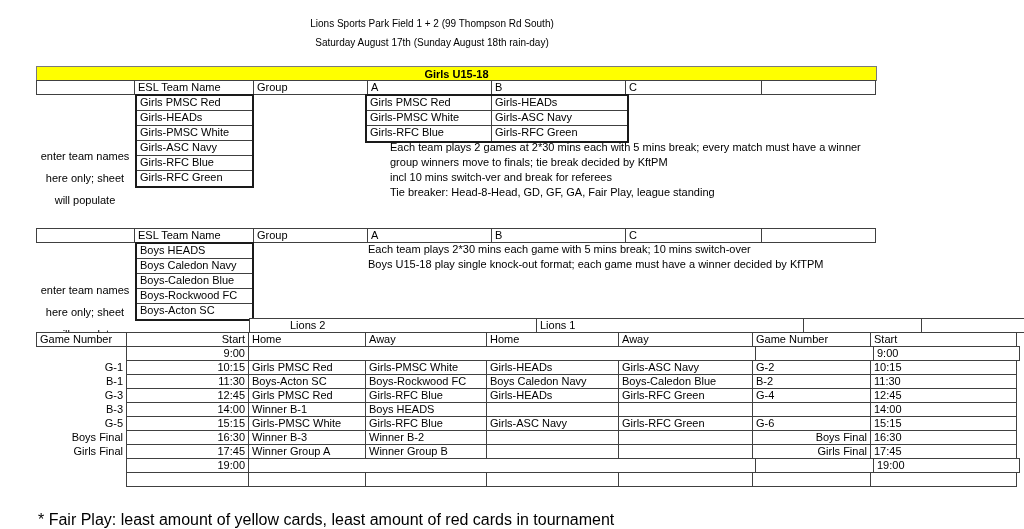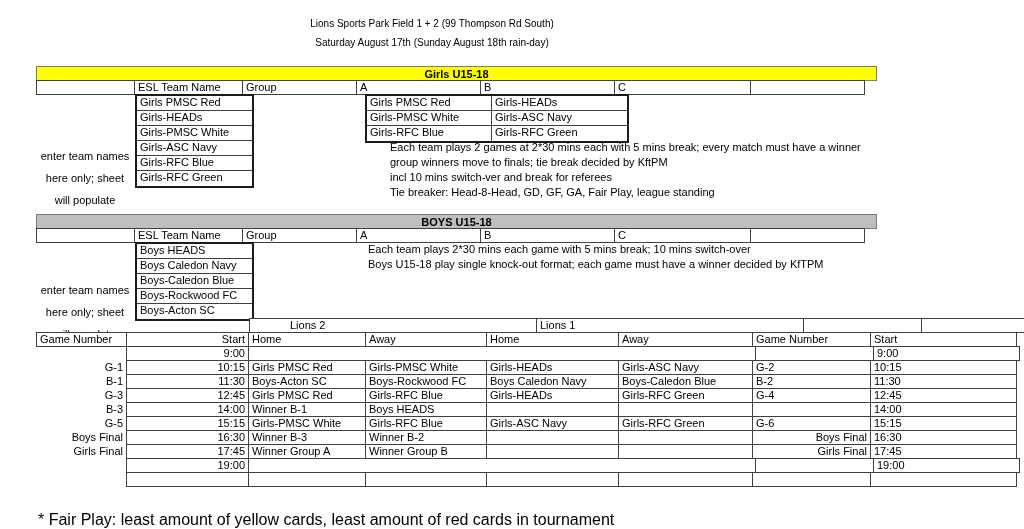--- a/index.html
+++ b/index.html
@@ -13,21 +13,21 @@
   .bg-o{background:var(--orange);}
   .bg-g{background:var(--gray);}
   .row{display:flex;}
   .stack > .row + .row{margin-top:-1px;}
   .cell{box-sizing:border-box;height:15px;line-height:13px;padding:0 3px;
         border:1px solid #404040;overflow:hidden;white-space:nowrap;background:#fff;}
   .cell + .cell{margin-left:-1px;}
   .noborder{border:1px solid transparent;background:transparent;}
   .ar{text-align:right;} .ac{text-align:left;}
   
-  .t0{width:99px;} .t1{width:109px;} .t2{width:115px;} .t3{width:125px;} .t4{width:135px;}
+  .t0{width:99px;} .t1{width:120px;} .t2{width:115px;} .t3{width:125px;} .t4{width:135px;}
   .t5{width:137px;} .t6{width:115px;}
   
   .w-gn{width:91px;} .w-st{width:123px;} .w-h2{width:118px;} .w-a2{width:122px;}
   .w-h1{width:133px;} .w-a1{width:135px;} .w-gnr{width:119px;} .w-str{width:147px;}
   .w-mid{width:508px;} .w-l2{width:288px;padding-left:40px;} .w-l1{width:268px;} .w-blank{width:214px;}
   .team-block{position:absolute;background:#fff;border:2px solid #1a1a1a;}
   .team-block .tcell{box-sizing:border-box;height:15px;line-height:13px;padding:0 3px;
         border-bottom:1px solid #404040;white-space:nowrap;overflow:hidden;background:#fff;}
   .team-block .tcell:last-child{border-bottom:none;}
   .group-block{position:absolute;display:grid;grid-template-columns:125px 135px;border:2px solid #1a1a1a;background:#fff;}
@@ -81,21 +81,20 @@
     <div class="gcell">Girls-RFC Green</div>
   </div>
 
   <div class="abs" style="top:140px;left:368px;margin-left:22px;">
     <div class="noteline">Each team plays 2 games at 2*30 mins each with 5 mins break; every match must have a winner</div>
     <div class="noteline">group winners move to finals; tie break decided by KftPM</div>
     <div class="noteline">incl 10 mins switch-ver and break for referees</div>
     <div class="noteline">Tie breaker: Head-8-Head, GD, GF, GA, Fair Play, league standing</div>
   </div>
 
-  <div class="abs banner bg-g" style="top:214px;left:36px;width:841px;">BOYS U15-18</div>
 
   <div class="abs row" style="top:228px;left:36px;">
     <div class="cell bg-o t0"></div>
     <div class="cell bg-o t1">ESL Team Name</div>
     <div class="cell bg-o t2 ac">Group</div>
     <div class="cell bg-o t3 ac">A</div>
     <div class="cell bg-o t4 ac">B</div>
     <div class="cell bg-o t5 ac">C</div>
     <div class="cell bg-o t6"></div>
   </div>

